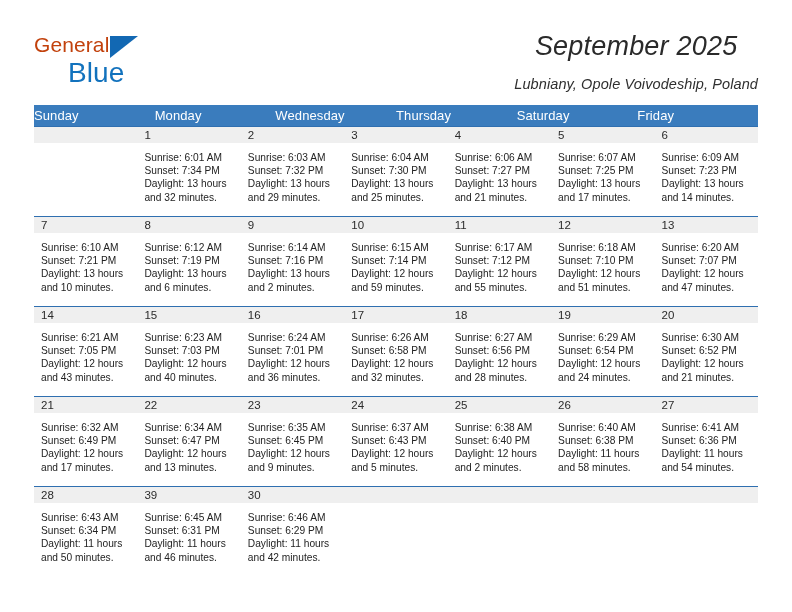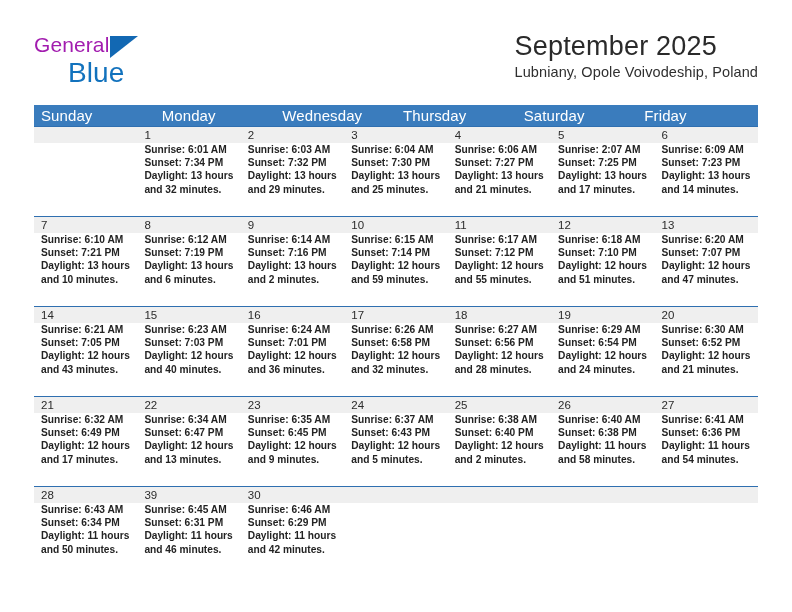--- a/index.html
+++ b/index.html
@@ -34,21 +34,21 @@
     left: 0;
     top: 4px;
     width: 200px;
     height: 56px;
     line-height: 1;
   }
   .logo-line1 {
     position: relative;
     display: block;
     font-size: 21px;
-    color: #a21caf;
+    color: #c2410c;
     letter-spacing: .1px;
     height: 24px;
   }
   .logo-line2 {
     display: block;
     font-size: 28px;
     color: #1272bd;
     letter-spacing: .1px;
     margin-top: 1px;
     margin-left: 34px;
@@ -60,57 +60,57 @@
     width: 0;
     height: 0;
     border-left: 28px solid #1268b3;
     border-bottom: 22px solid transparent;
   }
 
   .title-block {
     position: absolute;
     right: 0;
     top: 0;
-    text-align: left;
+    text-align: center;
+    font-style: italic;
   }
   .month-title {
     font-size: 27px;
     font-weight: normal;
     color: #2a2a2a;
     line-height: 32px;
     letter-spacing: .2px;
   }
   .location {
     font-size: 14.5px;
     color: #2f2f2f;
     line-height: 20px;
-    margin-top: 0;
+    margin-top: 12px;
     letter-spacing: .1px;
   }
 
   
   .calendar {
     position: absolute;
     left: 34px;
     top: 105px;
     width: 724px;
   }
 
   .weekdays {
     display: flex;
     width: 100%;
     background: #3a7cbd;
     height: 21px;
   }
   .weekday {
     flex: 1 1 0;
     color: #ffffff;
-    font-size: 15px;
+    font-size: 13px;
     line-height: 21px;
-    padding-left: 7px;
     letter-spacing: .1px;
     white-space: nowrap;
     overflow: hidden;
   }
 
   .week {
     position: relative;
     width: 100%;
     height: 90px;
     border-top: 1.5px solid #2f6fb0;
@@ -146,27 +146,26 @@
     position: relative;
     z-index: 2;
     font-size: 11.5px;
     color: #2b2b2b;
     line-height: 16px;
     height: 16px;
   }
   .dayinfo {
     position: relative;
     z-index: 2;
-    margin-top: 0;
+    margin-top: 8px;
     font-size: 10.2px;
     line-height: 13.2px;
     color: #232323;
     white-space: pre-line;
     letter-spacing: 0px;
-    font-weight: bold;
   }
 </style>
 </head>
 <body>
 
 <div class="page">
 
   <div class="header">
 
     <div class="logo">
@@ -231,21 +230,21 @@
         </div>
         <div class="day">
           <div class="daynum">4</div>
           <div class="dayinfo">Sunrise: 6:06 AM
 Sunset: 7:27 PM
 Daylight: 13 hours
 and 21 minutes.</div>
         </div>
         <div class="day">
           <div class="daynum">5</div>
-          <div class="dayinfo">Sunrise: 2:07 AM
+          <div class="dayinfo">Sunrise: 6:07 AM
 Sunset: 7:25 PM
 Daylight: 13 hours
 and 17 minutes.</div>
         </div>
         <div class="day">
           <div class="daynum">6</div>
           <div class="dayinfo">Sunrise: 6:09 AM
 Sunset: 7:23 PM
 Daylight: 13 hours
 and 14 minutes.</div>

